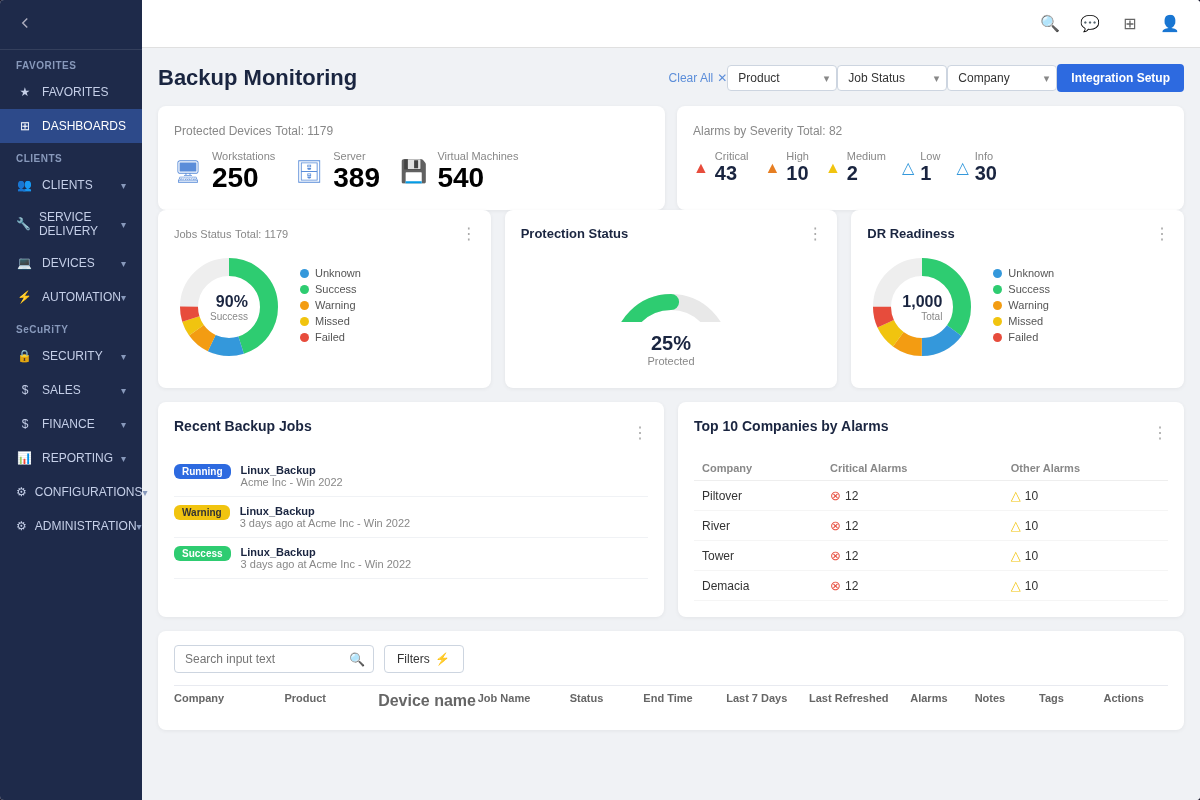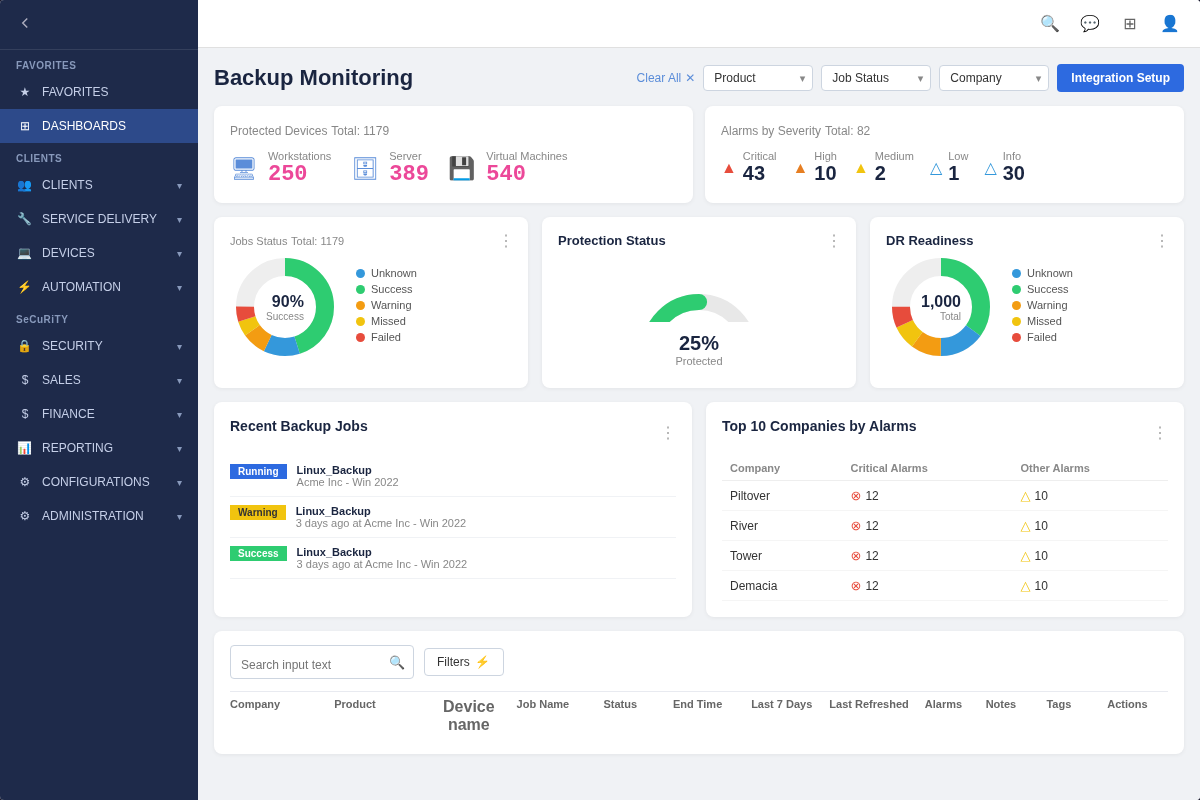--- a/index.html
+++ b/index.html
@@ -1,20 +1,20 @@
 <!DOCTYPE html>
 <html><head>
   <meta charset="utf-8">
   <style>
     * { box-sizing: border-box; margin: 0; padding: 0; }
     body { background: #1a1a2e; font-family: 'Segoe UI', Arial, sans-serif; font-size: 13px; color: #333; display: flex; justify-content: center; align-items: center; min-height: 100vh; }
     .screen { width: 1200px; height: 800px; background: #f0f2f5; display: flex; overflow: hidden; border-radius: 4px; }
     
     
-    .sidebar { width: 198px; background: #1e2a4a; color: #fff; display: flex; flex-direction: column; flex-shrink: 0; }
+    .sidebar { width: 142px; background: #1e2a4a; color: #fff; display: flex; flex-direction: column; flex-shrink: 0; }
     .sidebar-back { padding: 14px 16px; cursor: pointer; border-bottom: 1px solid rgba(255,255,255,0.1); }
     .sidebar-back svg { width: 18px; height: 18px; fill: none; stroke: #aab; stroke-width: 2; }
     .sidebar-section { padding: 10px 16px 4px; font-size: 10px; color: #8899bb; letter-spacing: 0.5px; font-weight: 600; }
     .sidebar-item { display: flex; align-items: center; padding: 8px 16px; cursor: pointer; color: #c5cfe8; font-size: 12px; font-weight: 500; border-radius: 0; position: relative; }
     .sidebar-item.active { background: #2d4a8a; color: #fff; }
     .sidebar-item .icon { width: 18px; height: 18px; margin-right: 8px; display: flex; align-items: center; justify-content: center; font-size: 12px; }
     .sidebar-item .chevron { margin-left: auto; font-size: 10px; color: #8899bb; }
 
     
     .main { flex: 1; display: flex; flex-direction: column; overflow: hidden; background: #f0f2f5; }
@@ -26,57 +26,57 @@
     
     .content { flex: 1; overflow-y: auto; padding: 16px; }
     
     
     .breadcrumb { font-size: 12px; color: #5b8dd9; margin-bottom: 6px; }
     .breadcrumb span { color: #333; }
     
     
     .page-header { display: flex; align-items: center; margin-bottom: 14px; gap: 10px; flex-wrap: wrap; }
     .page-title { font-size: 22px; font-weight: 700; color: #1a2540; flex: 1; }
-    .filter-row { display: flex; align-items: center; gap: 8px; }
+    .filter-row { display: flex; align-items: center; }
     .clear-all { font-size: 12px; color: #5b8dd9; cursor: pointer; display: flex; align-items: center; gap: 4px; }
     .filter-select { border: 1px solid #cdd5e0; border-radius: 4px; padding: 5px 28px 5px 10px; font-size: 12px; background: #fff; color: #333; appearance: none; cursor: pointer; min-width: 110px; position: relative; }
     .select-wrapper { position: relative; display: inline-block; }
     .select-wrapper::after { content: '▾'; position: absolute; right: 8px; top: 50%; transform: translateY(-50%); color: #888; pointer-events: none; font-size: 11px; }
     .btn-integration { background: #2d6ae0; color: #fff; border: none; padding: 7px 14px; border-radius: 4px; font-size: 12px; font-weight: 600; cursor: pointer; white-space: nowrap; }
 
     
-    .cards-row { display: grid; grid-template-columns: 1fr 1fr; gap: 12px; margin-bottom: 14px; }
+    .cards-row { display: grid; grid-template-columns: 1fr 1fr; gap: 12px; }
     .card { background: #fff; border-radius: 8px; padding: 16px; box-shadow: 0 1px 4px rgba(0,0,0,0.06); }
     .card-title { font-size: 14px; font-weight: 700; color: #1a2540; margin-bottom: 12px; }
     .card-title span { font-size: 12px; color: #888; font-weight: 400; }
 
     
     .devices-row { display: flex; gap: 20px; }
     .device-item { display: flex; align-items: center; gap: 10px; }
     .device-icon { font-size: 22px; color: #5b8dd9; }
     .device-info { }
     .device-label { font-size: 11px; color: #888; }
-    .device-count { font-size: 22px; font-weight: 700; color: #ec4899; font-family: Liberation Mono, monospace; }
+    .device-count { font-size: 28px; font-weight: 700; color: #000000; }
 
     
     .alarms-row { display: flex; gap: 16px; align-items: center; }
     .alarm-item { display: flex; align-items: center; gap: 6px; }
     .alarm-icon { font-size: 16px; }
     .alarm-info .alarm-label { font-size: 11px; color: #888; }
     .alarm-info .alarm-count { font-size: 20px; font-weight: 700; color: #1a2540; }
     .alarm-critical .alarm-icon { color: #e74c3c; }
     .alarm-high .alarm-icon { color: #e67e22; }
     .alarm-medium .alarm-icon { color: #f1c40f; }
     .alarm-low .alarm-icon { color: #3498db; }
     .alarm-info-type .alarm-icon { color: #3498db; }
 
     
     .charts-row { display: grid; grid-template-columns: 1fr 1fr 1fr; gap: 14px; margin-bottom: 14px; }
     .chart-card { background: #fff; border-radius: 8px; padding: 16px; box-shadow: 0 1px 4px rgba(0,0,0,0.06); position: relative; }
-    .chart-card-title { font-size: 13px; font-weight: 700; color: #1a2540; margin-bottom: 4px; }
+    .chart-card-title { font-size: 13px; font-weight: 700; color: #1a2540; margin-bottom: 11px; }
     .chart-card-title span { font-size: 11px; color: #888; font-weight: 400; }
     .chart-menu { position: absolute; top: 14px; right: 14px; cursor: pointer; color: #aaa; font-size: 16px; }
     
     
     .donut-container { display: flex; align-items: center; gap: 16px; }
     .donut-wrap { position: relative; width: 110px; height: 110px; flex-shrink: 0; }
     .donut-wrap svg { width: 110px; height: 110px; }
     .donut-center { position: absolute; top: 50%; left: 50%; transform: translate(-50%,-50%); text-align: right; }
     .donut-pct { font-size: 16px; font-weight: 700; color: #1a2540; }
     .donut-sub { font-size: 10px; color: #888; }
@@ -90,41 +90,41 @@
     .gauge-wrap svg { width: 130px; height: 130px; position: absolute; top: 0; left: 0; }
     .gauge-text { text-align: center; margin-top: 10px; }
     .gauge-pct { font-size: 20px; font-weight: 700; color: #1a2540; }
     .gauge-label { font-size: 11px; color: #888; }
 
     
     .bottom-row { display: grid; grid-template-columns: 1fr 1fr; gap: 14px; margin-bottom: 14px; }
     
     
     .job-item { display: flex; align-items: flex-start; gap: 10px; padding: 8px 0; border-bottom: 1px solid #f0f2f5; }
-    .job-badge { padding: 2px 8px; border-radius: 0; font-size: 10px; font-weight: 700; white-space: nowrap; }
+    .job-badge { padding: 2px 8px; border-radius: 6px; font-size: 10px; font-weight: 700; white-space: nowrap; }
     .badge-running { background: #2d6ae0; color: #fff; }
     .badge-warning { background: #f1c40f; color: #333; }
     .badge-success { background: #2ecc71; color: #fff; }
     .job-details {}
     .job-name { font-size: 11px; font-weight: 600; color: #1a2540; }
     .job-meta { font-size: 11px; color: #888; }
 
     
     .companies-table { width: 100%; border-collapse: collapse; }
     .companies-table th { font-size: 11px; color: #888; font-weight: 600; text-align: left; padding: 6px 8px; border-bottom: 1px solid #eee; }
     .companies-table td { font-size: 12px; color: #333; padding: 7px 8px; border-bottom: 1px solid #f5f5f5; }
     .alarm-cell { display: flex; align-items: center; gap: 4px; }
     .alarm-circle { color: #e74c3c; font-size: 13px; }
     .alarm-tri { color: #f1c40f; font-size: 13px; }
 
     
     .search-section { background: #fff; border-radius: 8px; padding: 14px 16px; box-shadow: 0 1px 4px rgba(0,0,0,0.06); }
     .search-row { display: flex; align-items: center; gap: 10px; margin-bottom: 12px; }
     .search-input-wrap { position: relative; }
-    .search-input { border: 1px solid #cdd5e0; border-radius: 4px; padding: 12px 32px 6px 10px; font-size: 12px; width: 184px; color: #333; }
+    .search-input { border: 1px solid #cdd5e0; border-radius: 4px; padding: 6px 32px 6px 10px; font-size: 12px; width: 200px; color: #333; }
     .search-input-wrap .search-ico { position: absolute; right: 8px; top: 50%; transform: translateY(-50%); color: #aaa; font-size: 13px; }
     .filters-btn { border: 1px solid #cdd5e0; border-radius: 4px; padding: 6px 12px; font-size: 12px; background: #fff; cursor: pointer; display: flex; align-items: center; gap: 6px; color: #333; }
     .table-header-row { display: flex; padding: 6px 0; border-top: 1px solid #e8eaf0; }
     .col-company { width: 120px; font-size: 11px; font-weight: 600; color: #666; }
     .col-product { width: 100px; font-size: 11px; font-weight: 600; color: #666; }
     .col-device { width: 110px; font-size: 16px; font-weight: 600; color: #666; text-align: center; }
     .col-job { width: 100px; font-size: 11px; font-weight: 600; color: #666; }
     .col-status { width: 80px; font-size: 11px; font-weight: 600; color: #666; }
     .col-end { width: 90px; font-size: 11px; font-weight: 600; color: #666; }
     .col-7d { width: 90px; font-size: 11px; font-weight: 600; color: #666; }

